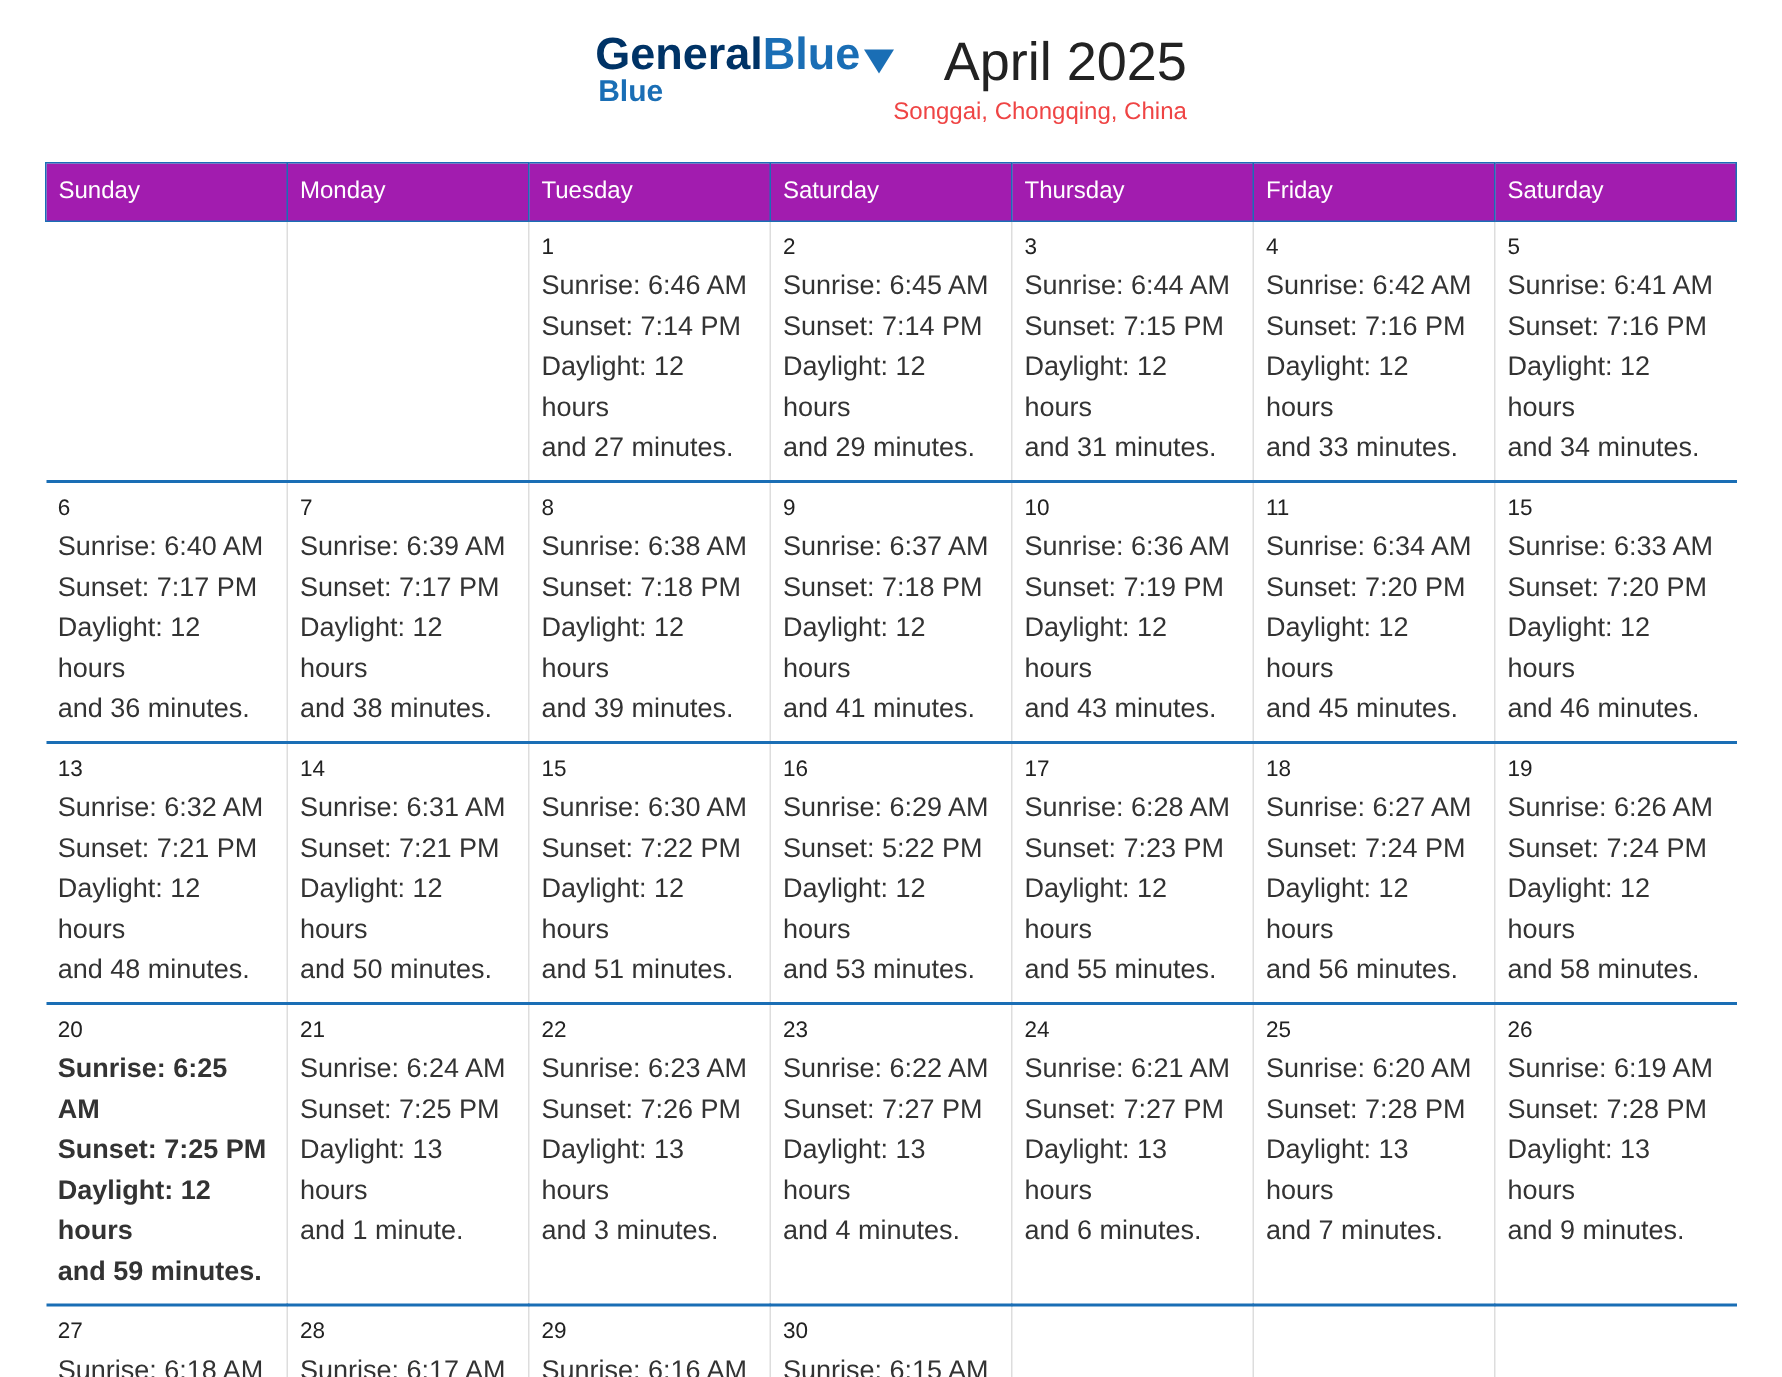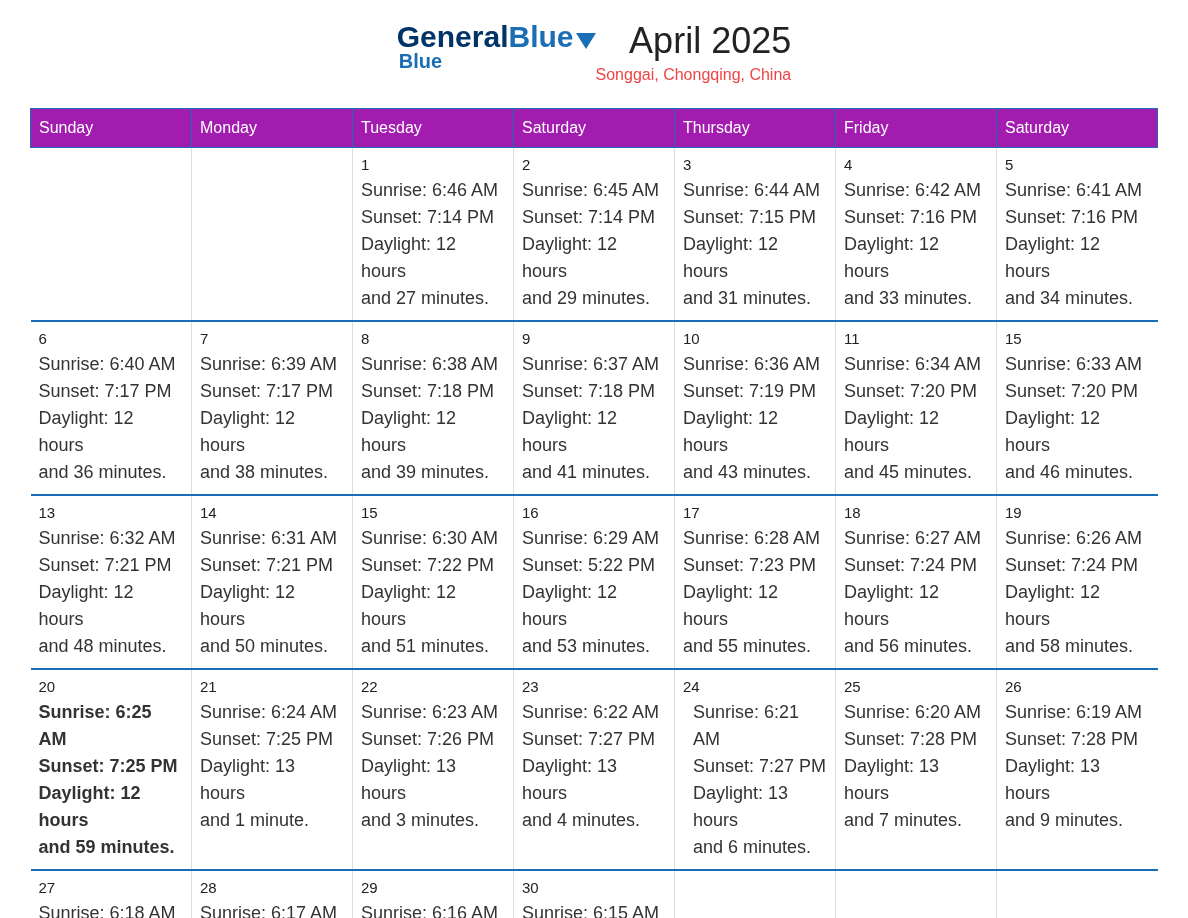--- a/index.html
+++ b/index.html
@@ -288,21 +288,21 @@
         </td>
         <td>
           <div class="day-number">23</div>
           <div class="day-info" style="white-space: pre-line;">Sunrise: 6:22 AM
 Sunset: 7:27 PM
 Daylight: 13 hours
 and 4 minutes.</div>
         </td>
         <td>
           <div class="day-number">24</div>
-          <div class="day-info" style="white-space: pre-line; margin-left: 10px;">Sunrise: 6:21 AM
+          <div class="day-info" style="white-space: pre-line;">Sunrise: 6:21 AM
 Sunset: 7:27 PM
 Daylight: 13 hours
 and 6 minutes.</div>
         </td>
         <td>
           <div class="day-number">25</div>
           <div class="day-info" style="white-space: pre-line;">Sunrise: 6:20 AM
 Sunset: 7:28 PM
 Daylight: 13 hours
 and 7 minutes.</div>

